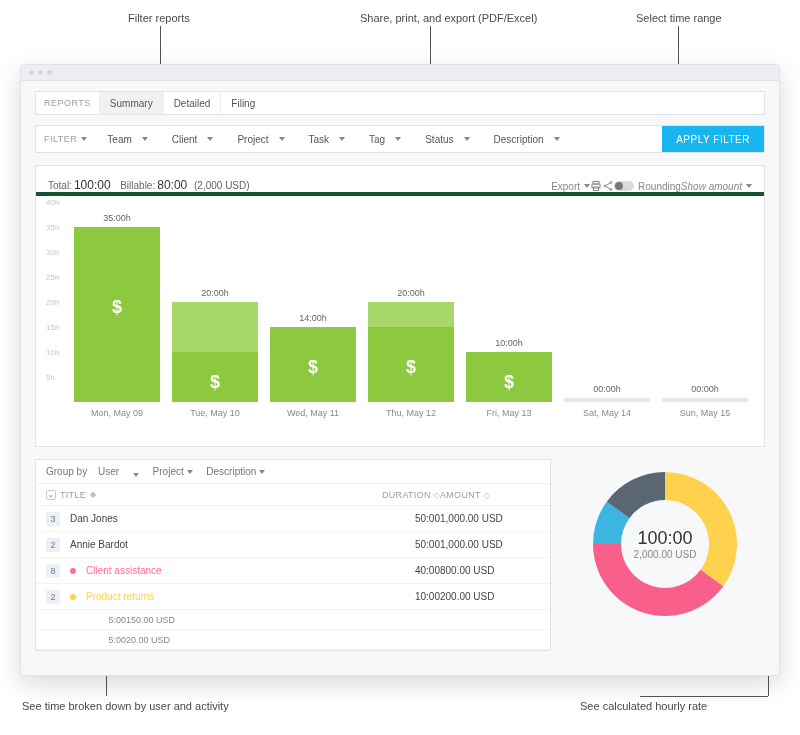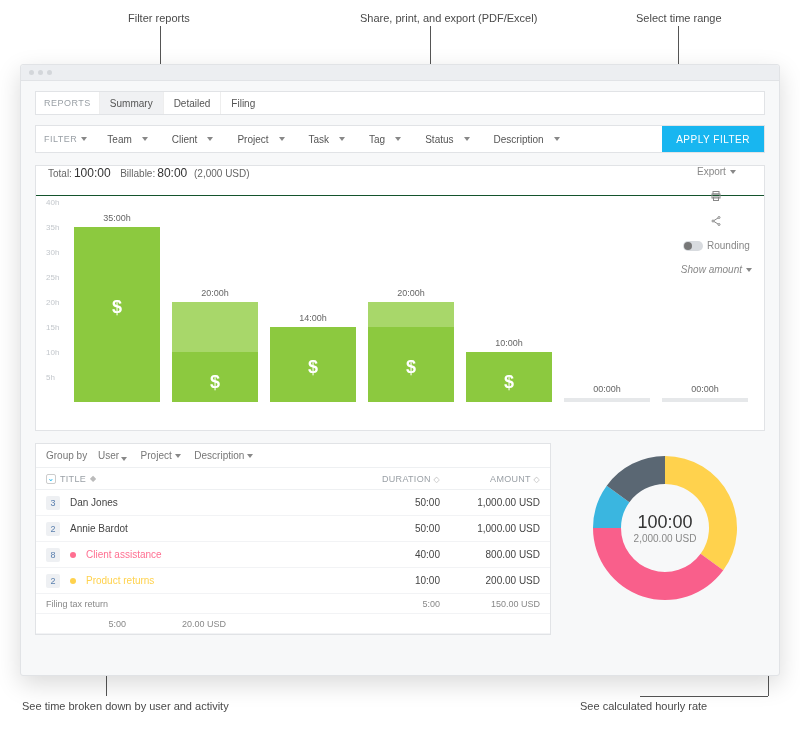--- a/index.html
+++ b/index.html
@@ -17,23 +17,23 @@
   .tab.active { background: #f0f1f3; }
   .topright { margin-left: auto; display: flex; align-items: stretch; }
   .range-btn { border-left: 1px solid #e1e3e6; display: flex; align-items: center; padding: 0 10px; font-size: 10px; color: #444; gap: 4px; cursor: pointer; }
   .caret { width: 0; height: 0; border-left: 3px solid transparent; border-right: 3px solid transparent; border-top: 4px solid #888; display: inline-block; }
   .arrow-btn { border-left: 1px solid #e1e3e6; width: 22px; display: flex; align-items: center; justify-content: center; cursor: pointer; color: #888; }
   .filterbar { display: flex; align-items: stretch; margin-top: 10px; background: #fff; border: 1px solid #e1e3e6; height: 28px; }
   .filter-label { font-size: 9px; color: #9aa0a6; padding: 0 8px; display: flex; align-items: center; gap: 4px; letter-spacing: .5px; }
   .fitem { padding: 0 12px; display: flex; align-items: center; font-size: 10px; color: #555; gap: 10px; cursor: pointer; }
   .apply { margin-left: auto; background: #18b6f0; color: #fff; font-size: 10px; letter-spacing: .5px; display: flex; align-items: center; padding: 0 14px; cursor: pointer; }
   .chart-card { margin-top: 12px; background: #fff; border: 1px solid #e1e3e6; }
-  .chart-head { display: flex; align-items: flex-start; height: 30px; padding: 0 12px; border-bottom: 1px solid #14532d; font-size: 10px; color: #666; }
+  .chart-head { display: flex; align-items: flex-end; height: 30px; padding: 0 12px; border-bottom: 4px solid #14532d; font-size: 10px; color: #666; }
   .chart-head .totals span.big { color: #333; font-weight: 500; font-size: 12px; margin: 0 4px 0 2px; }
-  .chart-actions { margin-left: auto; display: flex; align-items: center; gap: 13px; color: #888; flex-direction: column; }
+  .chart-actions { margin-left: auto; display: flex; align-items: center; gap: 0; color: #888; }
   .icon { display: inline-flex; }
   .toggle { width: 20px; height: 10px; border-radius: 10px; background: #d8dbdf; display: inline-flex; align-items: center; padding: 1px; }
   .toggle .knob { width: 8px; height: 8px; border-radius: 50%; background: #777; }
   .chart-body { padding: 6px 10px 28px 10px; position: relative; }
   .plot { position: relative; height: 200px; margin-left: 22px; }
   .ytick { position: absolute; left: -22px; font-size: 8px; color: #c3c7cc; }
   .bars { position: absolute; left: 0; right: 0; bottom: 0; height: 100%; display: flex; }
   .barcol { flex: 1; position: relative; }
   .bar { position: absolute; left: 6px; right: 6px; bottom: 0; background: #8cc93f; }
   .bar.light { background: #a8d76a; }
@@ -41,21 +41,21 @@
   .bar-label { position: absolute; left: 50%; transform: translateX(-50%); font-size: 9px; color: #666; }
   .empty-bar { position: absolute; left: 6px; right: 6px; bottom: 0; height: 4px; background: #e6e8ea; }
   .xlabels { display: flex; margin-left: 22px; }
   .xl { flex: 1; text-align: center; font-size: 9px; color: #888; padding-top: 6px; }
   .bottom { display: flex; gap: 14px; margin-top: 12px; }
   .table-card { flex: 1; background: #fff; border: 1px solid #e1e3e6; }
   .tbl-head { display: flex; align-items: center; height: 24px; padding: 0 10px; border-bottom: 1px solid #eef0f2; font-size: 10px; color: #777; gap: 4px; }
   .tbl-cols { display: flex; align-items: center; height: 22px; padding: 0 10px; border-bottom: 1px solid #eef0f2; font-size: 9px; color: #9aa0a6; letter-spacing: .3px; }
   .col-title { flex: 1; display: flex; align-items: center; gap: 4px; }
   .col-dur { width: 80px; text-align: right; }
-  .col-amt { width: 100px; text-align: right; }
+  .col-amt { width: 100px; text-align: left; }
   .sort { display: inline-block; font-size: 8px; color: #bbb; }
   .exp-icon { width: 10px; height: 10px; border: 1px solid #ccc; border-radius: 2px; display: inline-flex; align-items: center; justify-content: center; color: #18b6f0; font-size: 8px; }
   .trow { display: flex; align-items: center; height: 26px; padding: 0 10px; border-bottom: 1px solid #f2f3f5; font-size: 10px; color: #444; }
   .trow.sub { color: #888; font-size: 9px; height: 20px; }
   .badge { display: inline-flex; align-items: center; justify-content: center; width: 14px; height: 14px; background: #eef0f3; color: #5a7fae; font-size: 9px; border-radius: 2px; margin-right: 6px; }
   .pdot { width: 6px; height: 6px; border-radius: 50%; display: inline-block; margin-right: 6px; }
   .donut-card { width: 200px; position: relative; }
   .donut-wrap { position: relative; width: 170px; height: 170px; margin: 0 auto; }
   .donut-center { position: absolute; left: 50%; top: 50%; transform: translate(-50%,-50%); text-align: center; }
   .donut-center .t1 { font-size: 18px; color: #333; }
@@ -226,28 +226,37 @@
               <div class="barcol">
                 <div class="empty-bar"></div>
                 <div class="bar-label" style="bottom: 8px;">00:00h</div>
               </div>
               <div class="barcol">
                 <div class="empty-bar"></div>
                 <div class="bar-label" style="bottom: 8px;">00:00h</div>
               </div>
             </div>
           </div>
+        <div class="xlabels" id="xlabels">
+            <div class="xl">Mon, May 09</div>
+            <div class="xl">Tue, May 10</div>
+            <div class="xl">Wed, May 11</div>
+            <div class="xl">Thu, May 12</div>
+            <div class="xl">Fri, May 13</div>
+            <div class="xl">Sat, May 14</div>
+            <div class="xl">Sun, May 15</div>
+          </div>
       </div>
     </div>
 
     <div class="bottom">
       <div class="table-card">
         <div class="tbl-head">
           <span>Group by</span>&nbsp;
-          <span style="display:flex;align-items:flex-end;gap:2px;">
+          <span style="display:flex;align-items:flex-end;gap:14px;">
               <span>User</span>
               <span class="caret"></span>
             </span>&nbsp;&nbsp;
           <span style="display:flex;align-items:center;gap:3px;">
               <span>Project</span>
               <span class="caret"></span>
             </span>&nbsp;&nbsp;
           <span style="display:flex;align-items:center;gap:3px;">
               <span>Description</span>
               <span class="caret"></span>
@@ -291,23 +300,20 @@
             <div class="trow">
               <div class="col-title">
                 <span class="badge">2</span>
                 <span class="pdot" style="background: rgb(255, 210, 77);"></span>
                 <span style="color: rgb(255, 210, 77);">Product returns</span>
               </div>
               <div class="col-dur">10:00</div>
               <div class="col-amt">200.00 USD</div>
             </div>
             <div class="trow sub">
-              <div class="col-title">
-                <span>Filing tax return</span>
-              </div>
               <div class="col-dur">5:00</div>
               <div class="col-amt">150.00 USD</div>
             </div>
             <div class="trow sub">
               <div class="col-dur">5:00</div>
               <div class="col-amt">20.00 USD</div>
             </div>
           </div>
       </div>
       <div class="donut-card">

